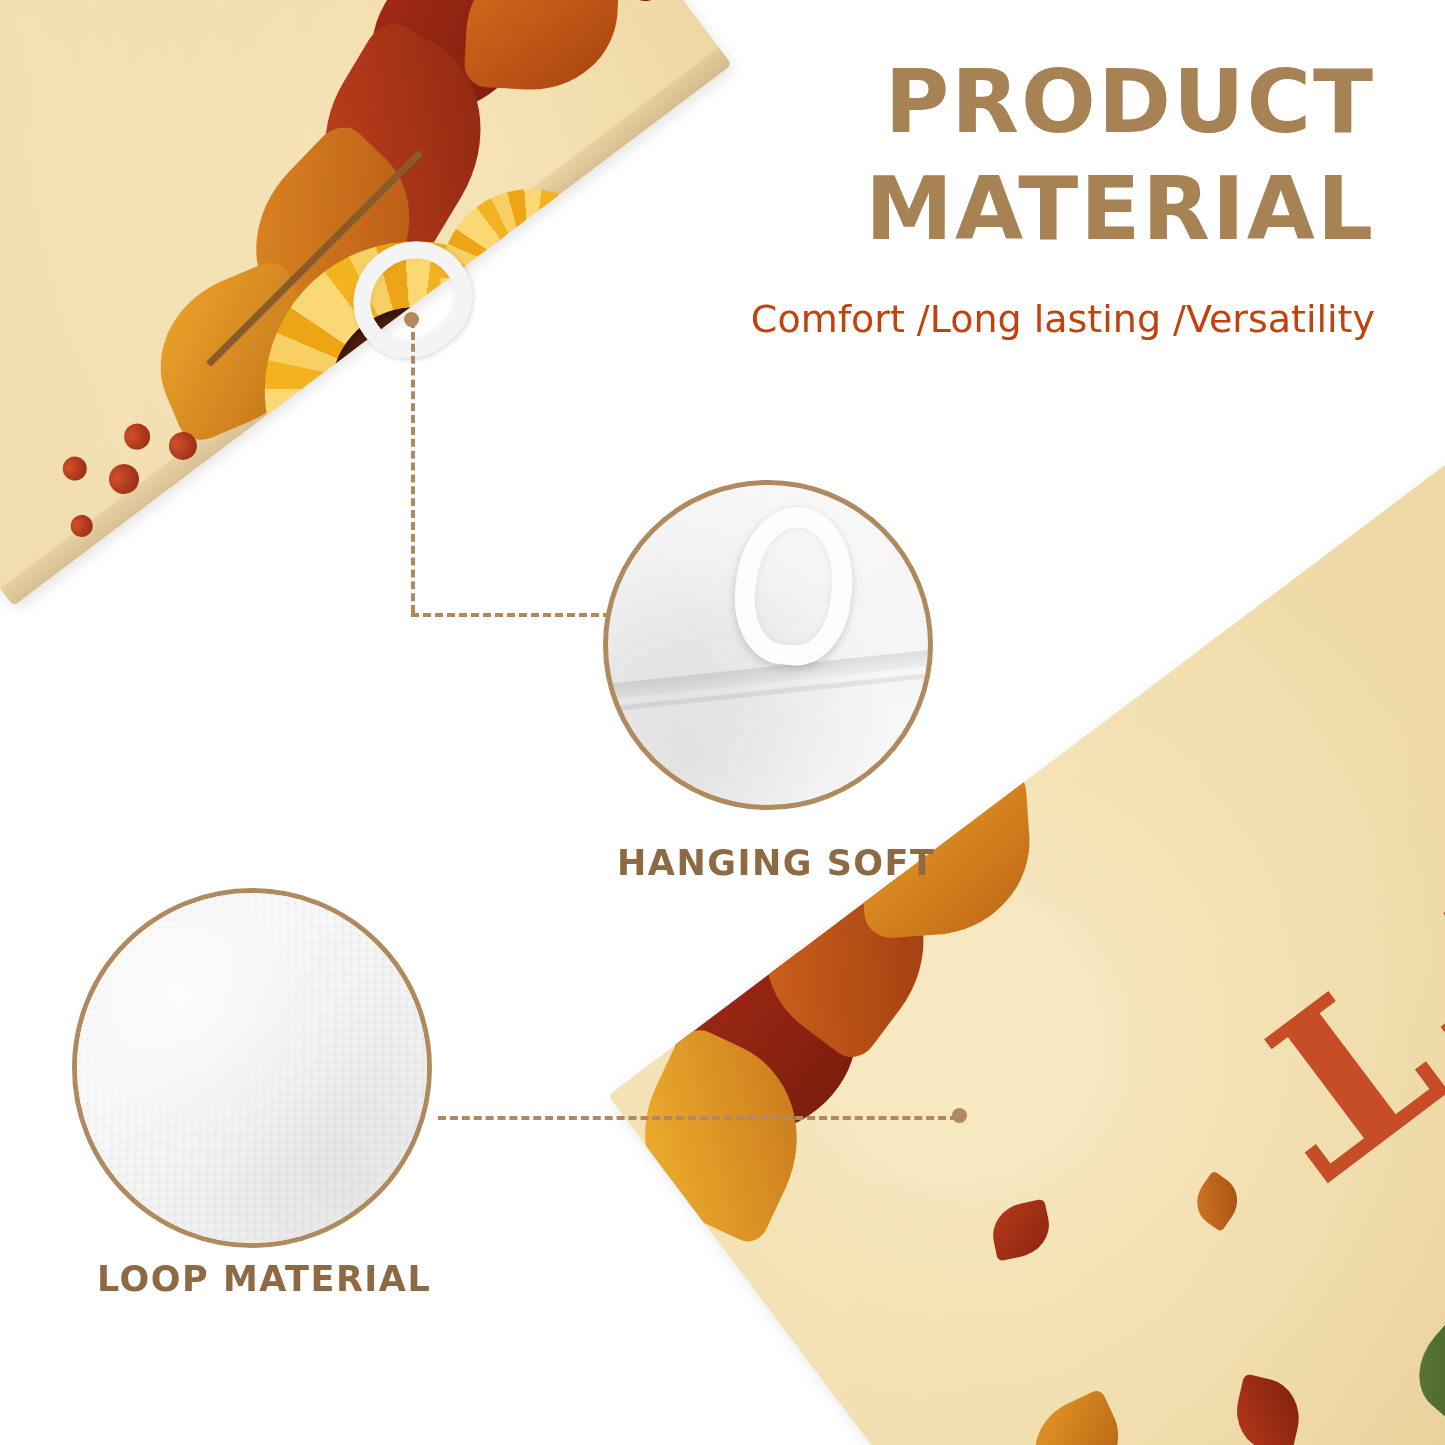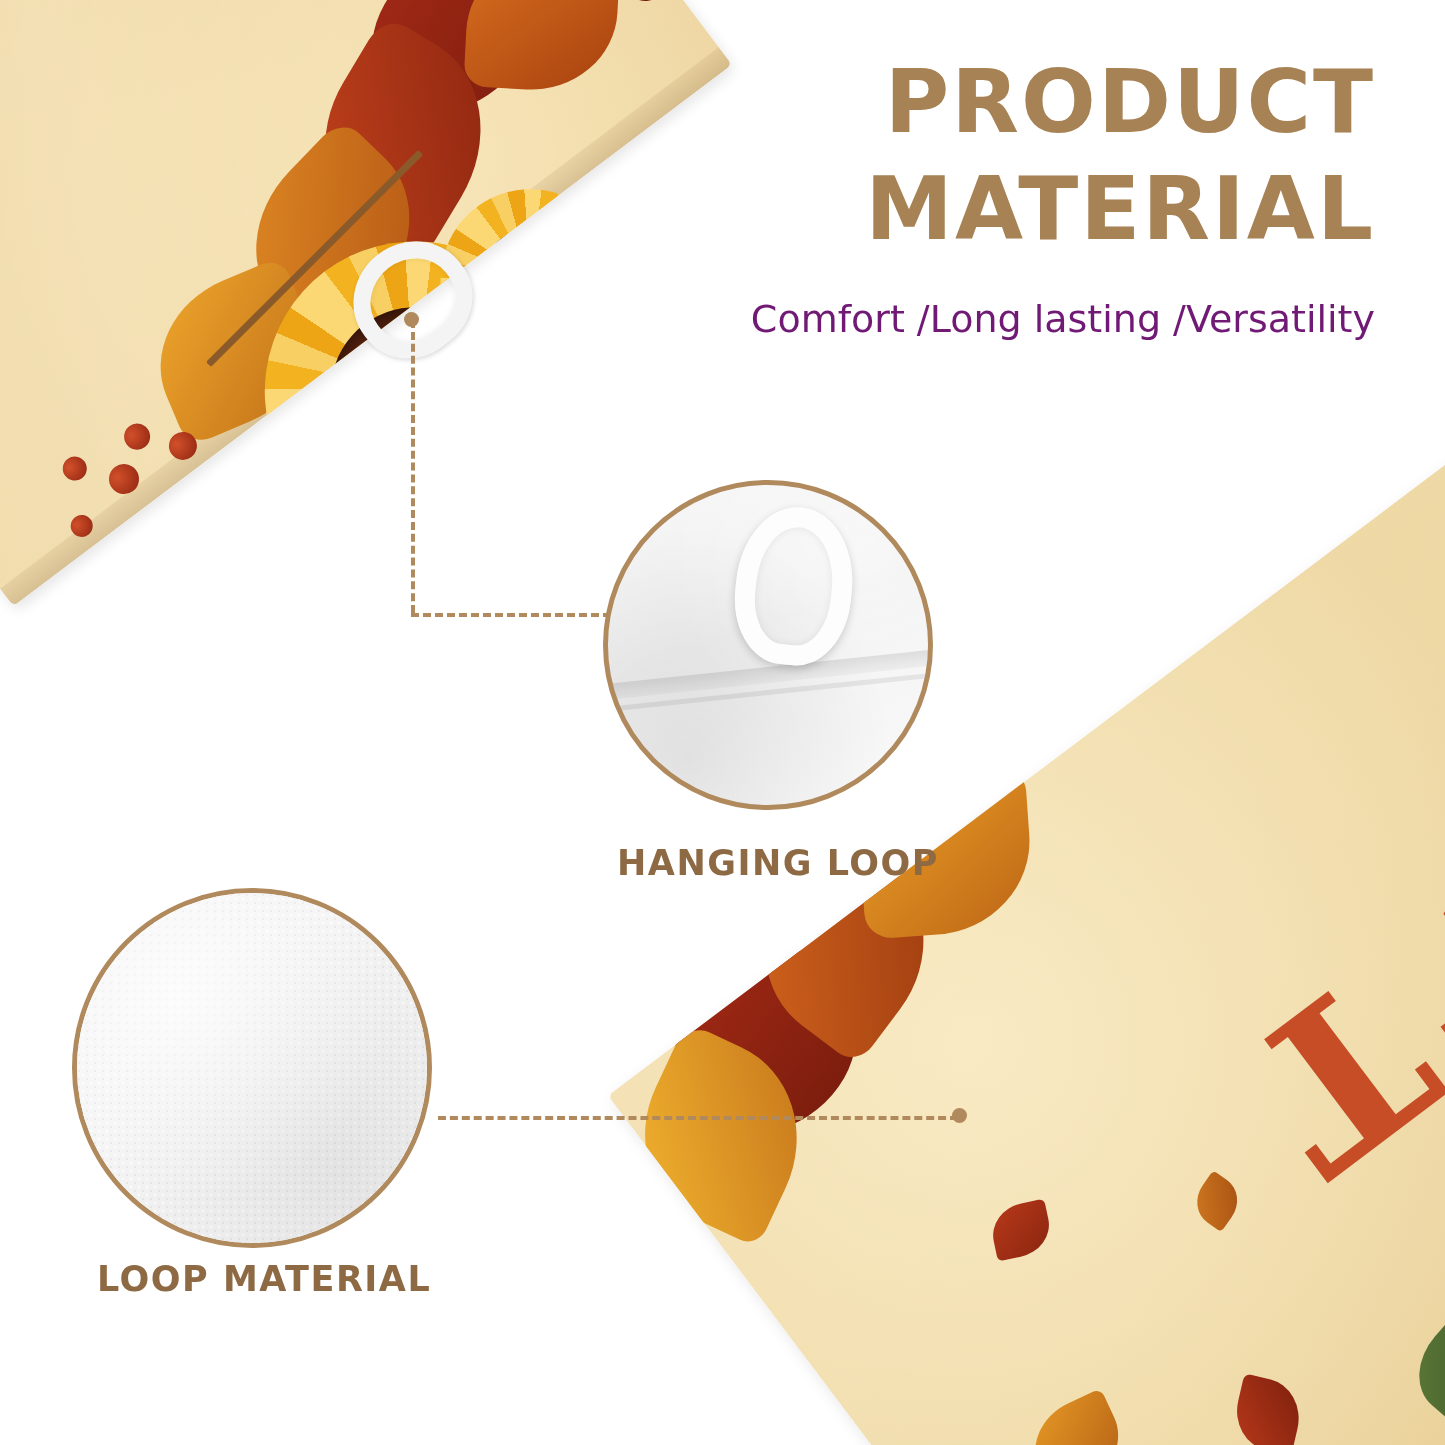--- a/index.html
+++ b/index.html
@@ -33,21 +33,21 @@
     font-family: "DejaVu Sans", sans-serif;
     font-weight: bold;
     color: #a78255;
     font-size: 88px;
     line-height: 1.22;
     letter-spacing: 2px;
   }
   .headline .subtitle {
     margin-top: 34px;
     font-family: "DejaVu Sans", sans-serif;
-    color: #701a75;
+    color: #c2410c;
     font-size: 38px;
     letter-spacing: 0px;
     white-space: nowrap;
     text-align: right;
   }
 
   
   .towel-tl {
     position: absolute;
     left: -300px;
@@ -369,21 +369,21 @@
     <div class="dash-h" style="left:438px; top:1116px; width:520px;"></div>
     <div class="dot" style="left:952px; top:1108px;"></div>
   </div>
 
   <div class="detail-circle dc-loop">
     <div class="fabric-shade"></div>
     <div class="seam"></div>
     <div class="seam2"></div>
     <div class="big-loop"></div>
   </div>
-  <div class="callout-label label-loop">HANGING LOOP</div>
+  <div class="callout-label label-loop">HANGING SOFT</div>
 
   <div class="detail-circle dc-material">
     <div class="terry"></div>
     <div class="terry2"></div>
   </div>
   <div class="callout-label label-material">LOOP MATERIAL</div>
 
 </div>
 
 </body></html>

